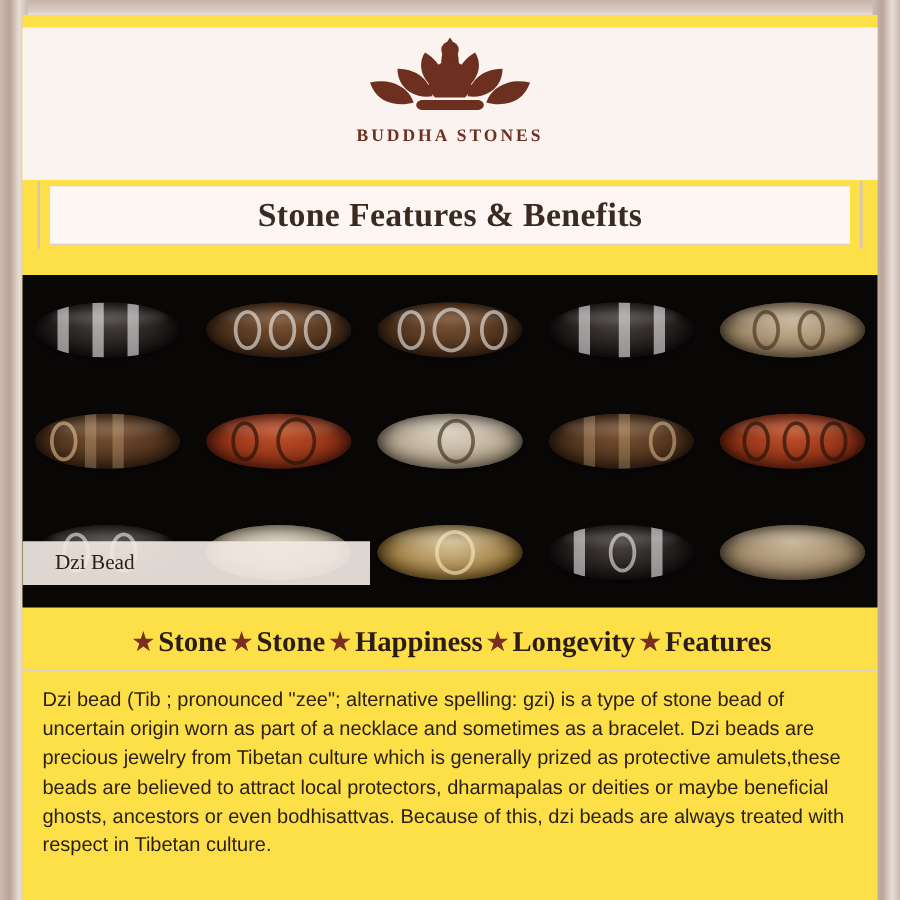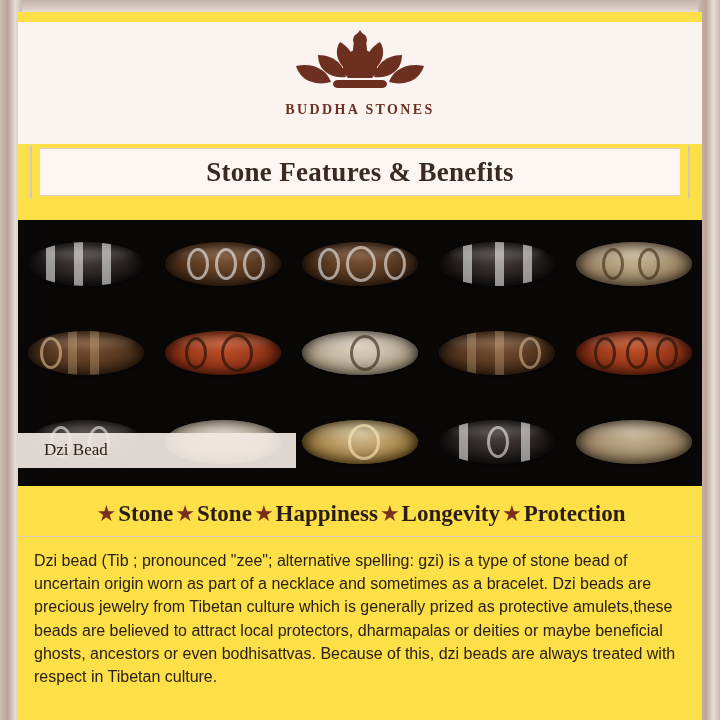--- a/index.html
+++ b/index.html
@@ -341,19 +341,19 @@
     <div class="benefits">
       <span class="star">★</span>
       <span class="benefit">Stone</span>
       <span class="star">★</span>
       <span class="benefit">Stone</span>
       <span class="star">★</span>
       <span class="benefit">Happiness</span>
       <span class="star">★</span>
       <span class="benefit">Longevity</span>
       <span class="star">★</span>
-      <span class="benefit">Protection</span>
+      <span class="benefit">Features</span>
     </div>
 
     <div class="desc">Dzi bead (Tib ; pronounced "zee"; alternative spelling: gzi) is a type of stone bead of uncertain origin worn as part of a necklace and sometimes as a bracelet. Dzi beads are precious jewelry from Tibetan culture which is generally prized as protective amulets,these beads are believed to attract local protectors, dharmapalas or deities or maybe beneficial ghosts, ancestors or even bodhisattvas. Because of this, dzi beads are always treated with respect in Tibetan culture.</div>
 
   </div>
 </div>
 
 </body></html>

